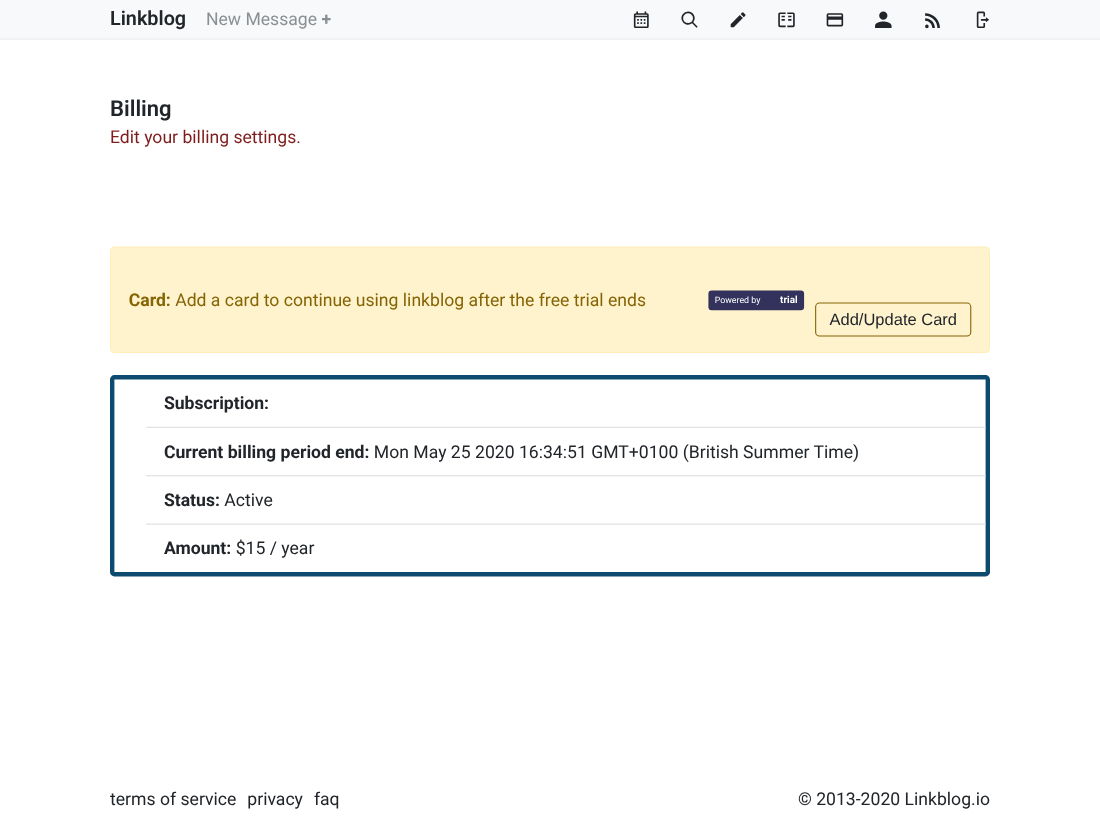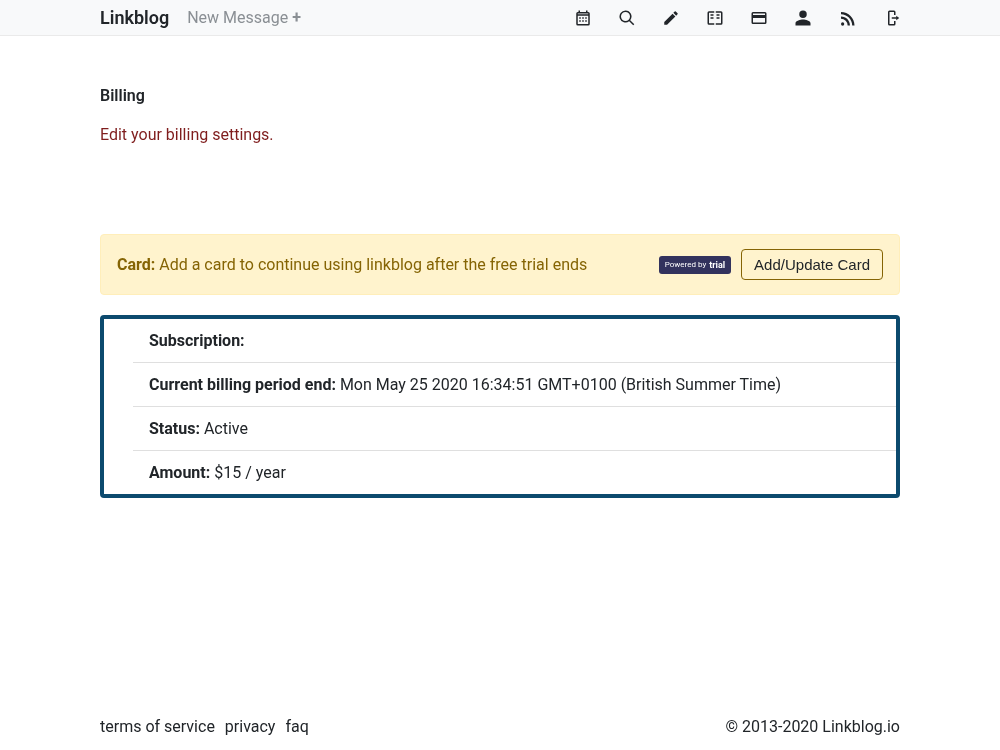--- a/index.html
+++ b/index.html
@@ -41,23 +41,23 @@
   .nav-icons .icon {
     width: 18px; height: 18px;
     display: inline-flex; align-items: center; justify-content: center;
     cursor: pointer;
   }
   .nav-icons svg { width: 18px; height: 18px; fill: #212529; }
   .container {
     padding: 50px 100px 0 100px;
   }
   h1.page-title {
-    font-size: 16px;
+    font-size: 20px;
     font-weight: 600;
-    margin-bottom: 20px;
+    margin-bottom: 5px;
   }
   p.subtitle {
     color: #7f1d1d;
     font-size: 16px;
     margin-bottom: 90px;
   }
   .alert {
     background: #fff3cd;
     border: 1px solid #ffeeba;
     color: #856404;
@@ -71,31 +71,32 @@
   .alert .alert-text b { font-weight: 700; }
   .stripe-badge {
     background: #32325d;
     color: #fff;
     font-size: 8px;
     padding: 4px 6px;
     border-radius: 3px;
     margin-right: 10px;
     display: inline-flex;
     align-items: center;
-    gap: 3px;
+    gap: 18px;
   }
   .stripe-badge .sw { font-weight:700; font-size:9px; }
   .btn-outline {
     border: 1px solid #856404;
     color: #212529;
     background: transparent;
     padding: 6px 12px;
     border-radius: 4px;
     font-size: 15px;
     cursor: pointer;
+    margin-top: 36px;
   }
   .panel {
     border: 4px solid #0c4a6e;
     border-radius: 4px;
     padding-left: 29px;
   }
   .panel .row {
     padding: 12px 16px;
     border-bottom: 1px solid #dfdfdf;
     font-size: 16px;

